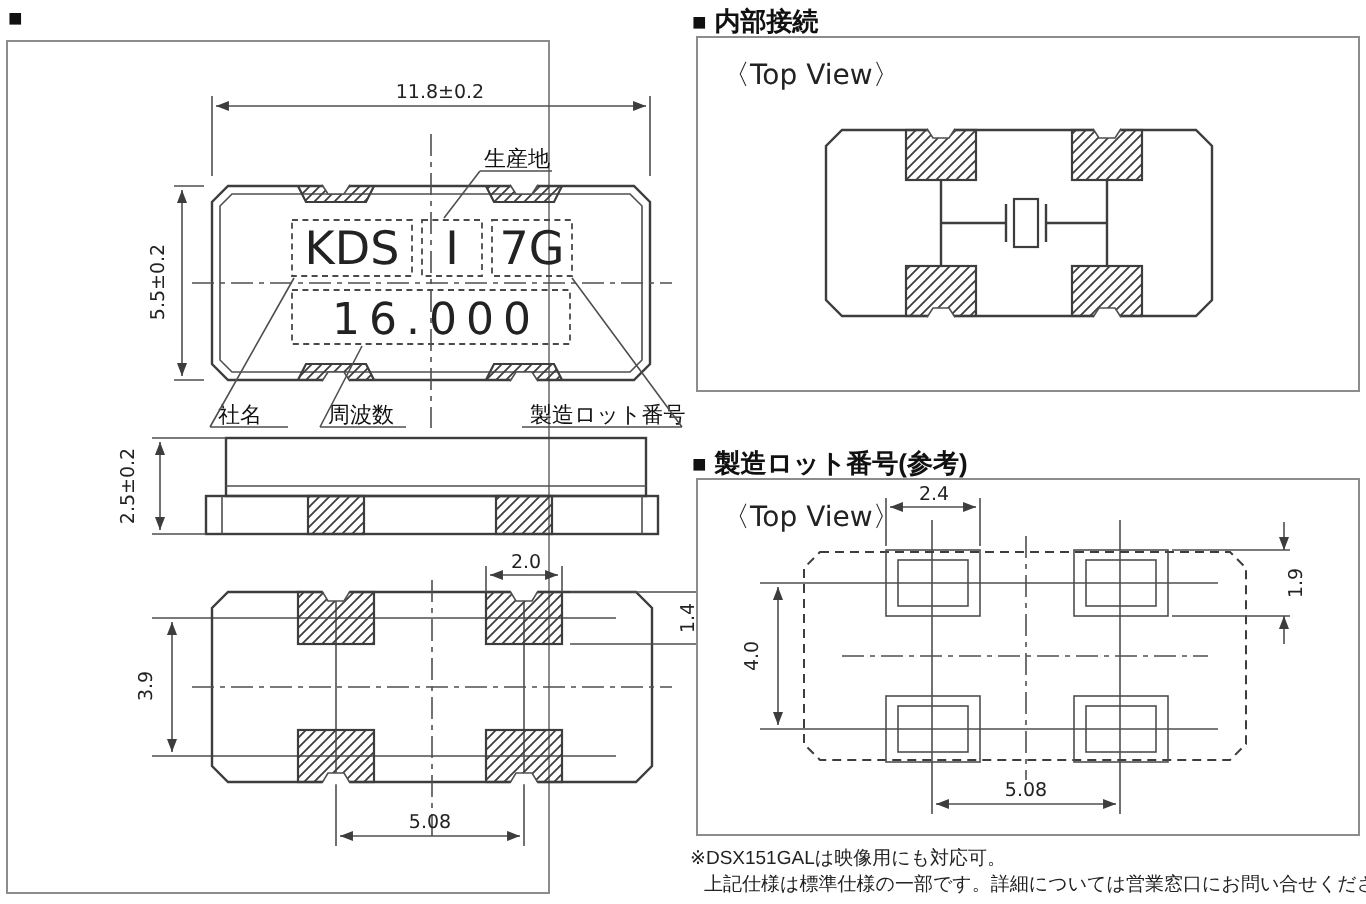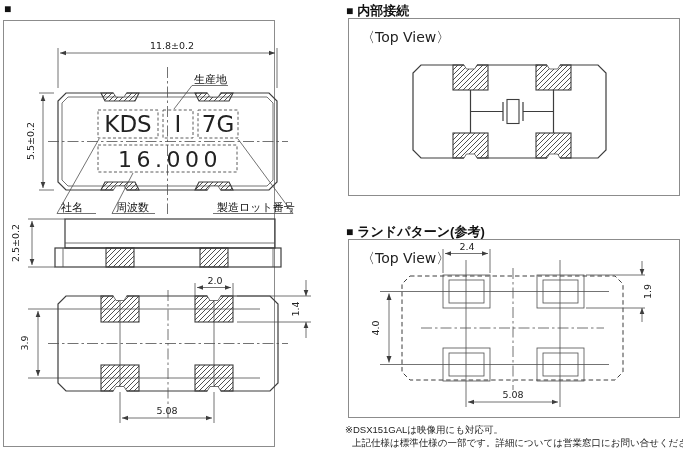--- a/index.html
+++ b/index.html
@@ -28,21 +28,21 @@
 </style>
 </head>
 <body>
 
 <div class="canvas">
 
   <div class="sec-head" style="left:4px;top:3px;">
     <span class="bullet">■</span>
   </div>
 
-  <div class="panel" style="left:3px;top:20px;width:272px;height:427px;">
+  <div class="panel" style="left:3px;top:20px;width:272px;height:427px;padding-left:48px;">
     <svg width="328" height="425" viewBox="0 0 328 425">
       <defs>
         <pattern id="h1" patternUnits="userSpaceOnUse" width="5" height="5">
           <path d="M-1,1 l2,-2 M0,5 l5,-5 M4,6 l2,-2" stroke="#3d3d3d" stroke-width="0.9"></path>
         </pattern>
         <marker id="ar1" viewBox="0 0 10 10" refX="9" refY="5" markerWidth="9" markerHeight="9" orient="auto-start-reverse">
           <path d="M0,1.5 L9,5 L0,8.5 z" fill="#3d3d3d"></path>
         </marker>
       </defs>
 
@@ -211,21 +211,21 @@
         <path class="ln" stroke-width="1" d="M121.5,71 V114 M204.5,71 V114"></path>
         <path class="ln" stroke-width="1" d="M121.5,92.5 H154 M174,92.5 H204.5"></path>
         <path class="ln" stroke-width="1.2" d="M154,83 V102 M174,83 V102"></path>
         <rect x="158" y="80.5" width="12" height="24" fill="#ffffff" class="lnf"></rect>
       </g>
     </svg>
   </div>
 
   <div class="sec-head" style="left:346px;top:223px;">
     <span class="bullet">■</span>
-    <span>ランドパターン(参考)</span>
+    <span>製造ロット番号(参考)</span>
   </div>
   <div class="unit-right" style="left:648px;top:224px;padding-left:44px;">[mm]</div>
 
   <div class="panel" style="left:348px;top:239px;width:332px;height:179px;">
     <svg width="330" height="177" viewBox="0 0 330 177">
       <defs>
         <pattern id="h3" patternUnits="userSpaceOnUse" width="5" height="5">
           <path d="M-1,1 l2,-2 M0,5 l5,-5 M4,6 l2,-2" stroke="#3d3d3d" stroke-width="0.9"></path>
         </pattern>
         <marker id="ar3" viewBox="0 0 10 10" refX="9" refY="5" markerWidth="9" markerHeight="9" orient="auto-start-reverse">

